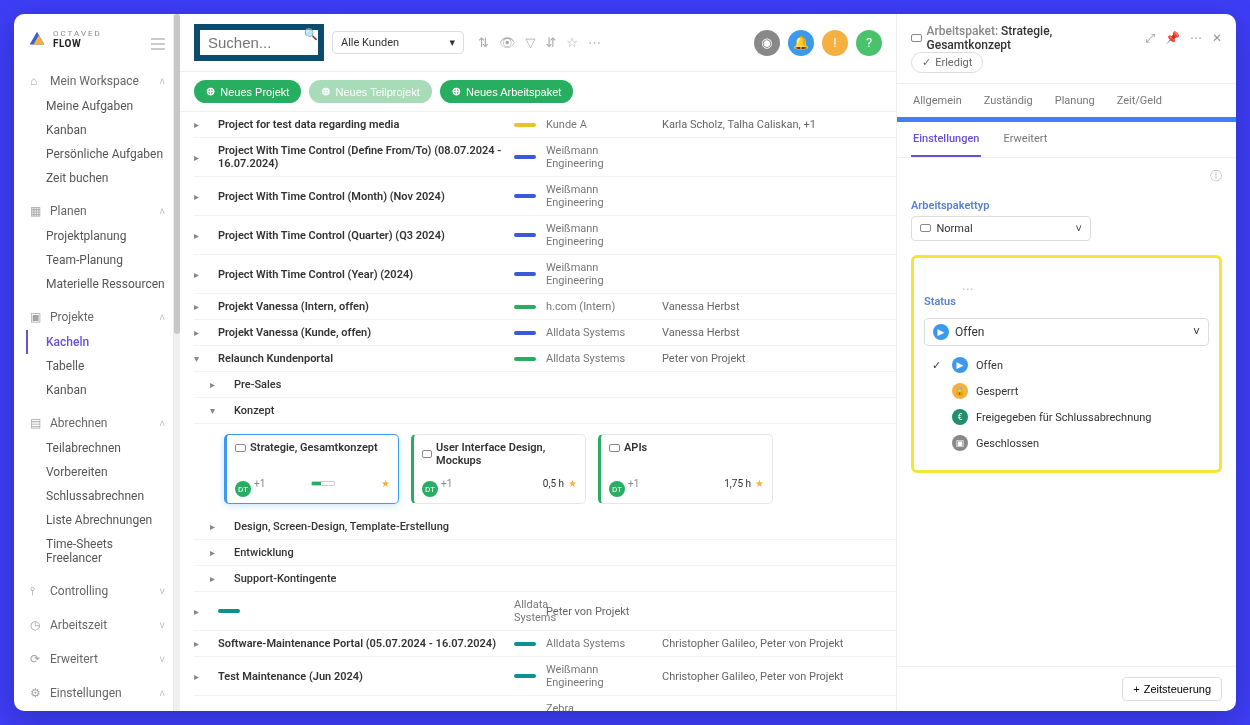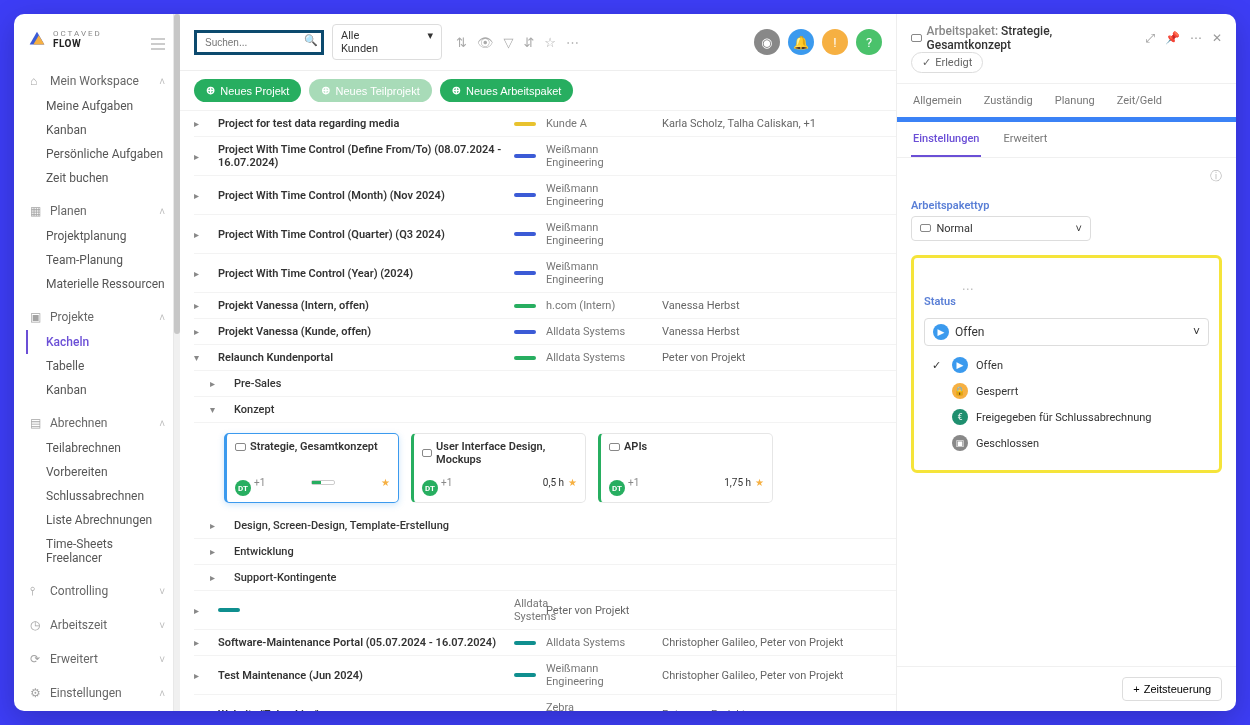--- a/index.html
+++ b/index.html
@@ -24,23 +24,23 @@
 .ico { width:14px; height:14px; display:inline-block; opacity:0.6;}
 
 
 .scrollbar { width:6px; background:#f0f0f0; height:100%; flex-shrink:0;}
 .scrollbar-thumb { background:#c7c7c7; height:320px; border-radius:3px;}
 
 
 .main { flex:1; display:flex; flex-direction:column; min-width:0;}
 .toolbar { display:flex; align-items:center; gap:8px; padding:10px 14px; border-bottom:1px solid #eee;}
 .search { position:relative; }
-.search input { width:130px; padding:4px 22px 4px 8px; border:3px solid #0c4a6e; border-radius:0; font-size:10px; }
+.search input { width:130px; padding:4px 22px 4px 8px; border:6px solid #0c4a6e; border-radius:0; font-size:15px; }
 .search .sicon { position:absolute; right:6px; top:4px; color:#aaa; font-size:11px;}
-.dropdown { border:1px solid #ddd; border-radius:4px; padding:4px 8px; font-size:11px; width:110px; display:flex; justify-content:space-between; cursor:pointer;gap:43px;}
+.dropdown { border:1px solid #ddd; border-radius:4px; padding:4px 8px; font-size:11px; width:132px; display:flex; justify-content:space-between; cursor:pointer;gap:43px;}
 .tool-icons { display:flex; gap:10px; color:#aaa; margin-left:6px;}
 .tool-icons span { cursor:pointer; font-size:13px; }
 .header-right { margin-left:auto; display:flex; gap:8px;}
 .bubble { width:26px; height:26px; border-radius:50%; display:flex; align-items:center; justify-content:center; color:#fff; font-size:13px;}
 .bubble.gray { background:#888;}
 .bubble.blue { background:#3b9aee;}
 .bubble.orange { background:#f6b042;}
 .bubble.green { background:#4ac26b;}
 .action-bar { padding:8px 14px; display:flex; gap:8px; border-bottom:1px solid #f2f2f2;}
 .pill-btn { background:#27ae60; color:#fff; border:none; border-radius:14px; padding:5px 12px; font-size:11px; display:flex; align-items:center; gap:5px; cursor:pointer;}
@@ -56,21 +56,21 @@
 .row .client { color:#777; }
 .row .people { color:#666; }
 .row.indent1 { padding-left:16px; grid-template-columns: 18px 274px 26px 110px 1fr;}
 .row.sub .title { font-weight:500; }
 
 .cards-wrap { display:flex; gap:12px; padding:10px 0 10px 30px; }
 .card { width:175px; height:70px; border:1px solid #e6e6e6; border-radius:5px; border-left:3px solid #27ae60; padding:6px 8px; display:flex; flex-direction:column; justify-content:space-between; position:relative;}
 .card.sel { border-color:#3b9aee; box-shadow:0 2px 6px rgba(59,154,238,0.25);}
 .card-title { font-size:11px; font-weight:600; display:flex; gap:4px; align-items:center;}
 .card-foot { display:flex; justify-content:space-between; align-items:center; font-size:10px;}
-.avatar-sm { width:16px; height:16px; border-radius:50%; background:#27ae60; color:#fff; font-size:8px; display:flex; align-items:center; justify-content:center; font-weight:bold;margin-top:12px;}
+.avatar-sm { width:16px; height:16px; border-radius:50%; background:#27ae60; color:#fff; font-size:8px; display:flex; align-items:center; justify-content:center; font-weight:normal;margin-top:12px;}
 .star { color:#f6b042; }
 .mini-bar { width:24px; height:5px; border:1px solid #ccc; border-radius:2px; position:relative; }
 .mini-bar .fill { position:absolute; left:0; top:0; bottom:0; width:40%; background:#27ae60;}
 
 
 .panel { width:340px; border-left:1px solid #eee; display:flex; flex-direction:column; flex-shrink:0;}
 .panel-head { padding:10px 14px; border-bottom:1px solid #f0f0f0;}
 .panel-title-row { display:flex; align-items:center; gap:16px; justify-content:space-between;}
 .panel-title { font-size:12px; font-weight:500; display:flex; gap:5px; align-items:center;}
 .panel-icons { display:flex; gap:10px; color:#999; font-size:12px;}

